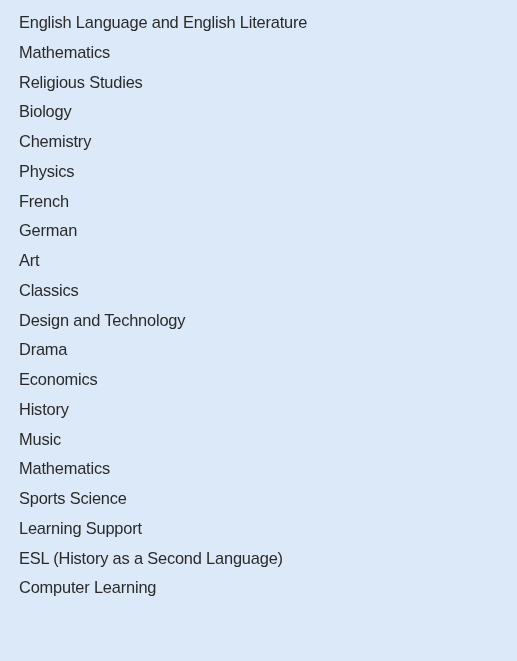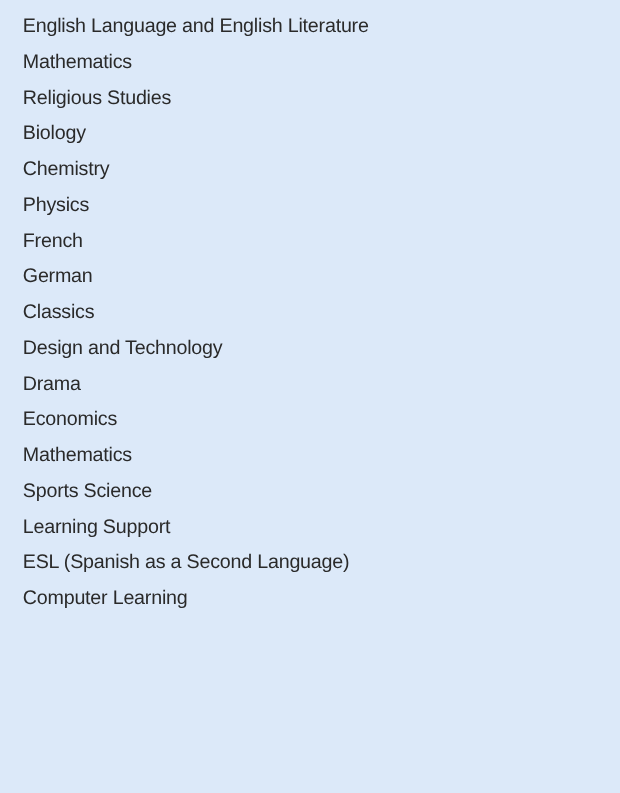--- a/index.html
+++ b/index.html
@@ -56,23 +56,26 @@
 <div id="subject-list-panel">
   <ul class="subject-list">
       <li class="subject-item">English Language and English Literature</li>
       <li class="subject-item">Mathematics</li>
       <li class="subject-item">Religious Studies</li>
       <li class="subject-item">Biology</li>
       <li class="subject-item">Chemistry</li>
       <li class="subject-item">Physics</li>
       <li class="subject-item">French</li>
       <li class="subject-item">German</li>
+      <li class="subject-item">Art</li>
       <li class="subject-item">Classics</li>
       <li class="subject-item">Design and Technology</li>
       <li class="subject-item">Drama</li>
       <li class="subject-item">Economics</li>
+      <li class="subject-item">History</li>
+      <li class="subject-item">Music</li>
       <li class="subject-item">Mathematics</li>
       <li class="subject-item">Sports Science</li>
       <li class="subject-item">Learning Support</li>
-      <li class="subject-item">ESL (Spanish as a Second Language)</li>
+      <li class="subject-item">ESL (History as a Second Language)</li>
       <li class="subject-item">Computer Learning</li>
     </ul>
 </div>
 
 </body></html>

